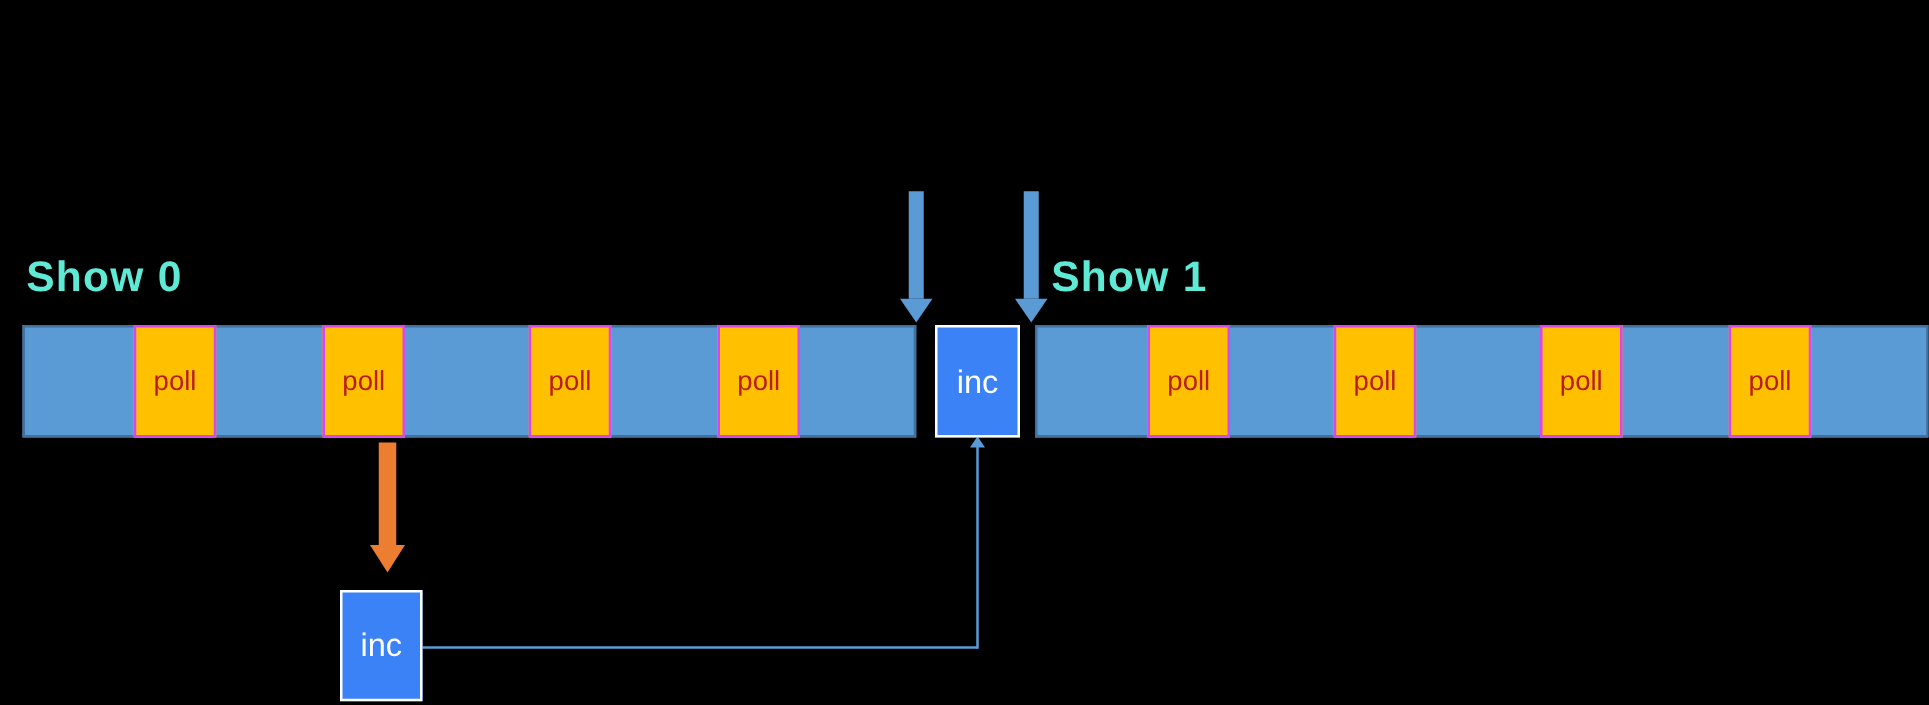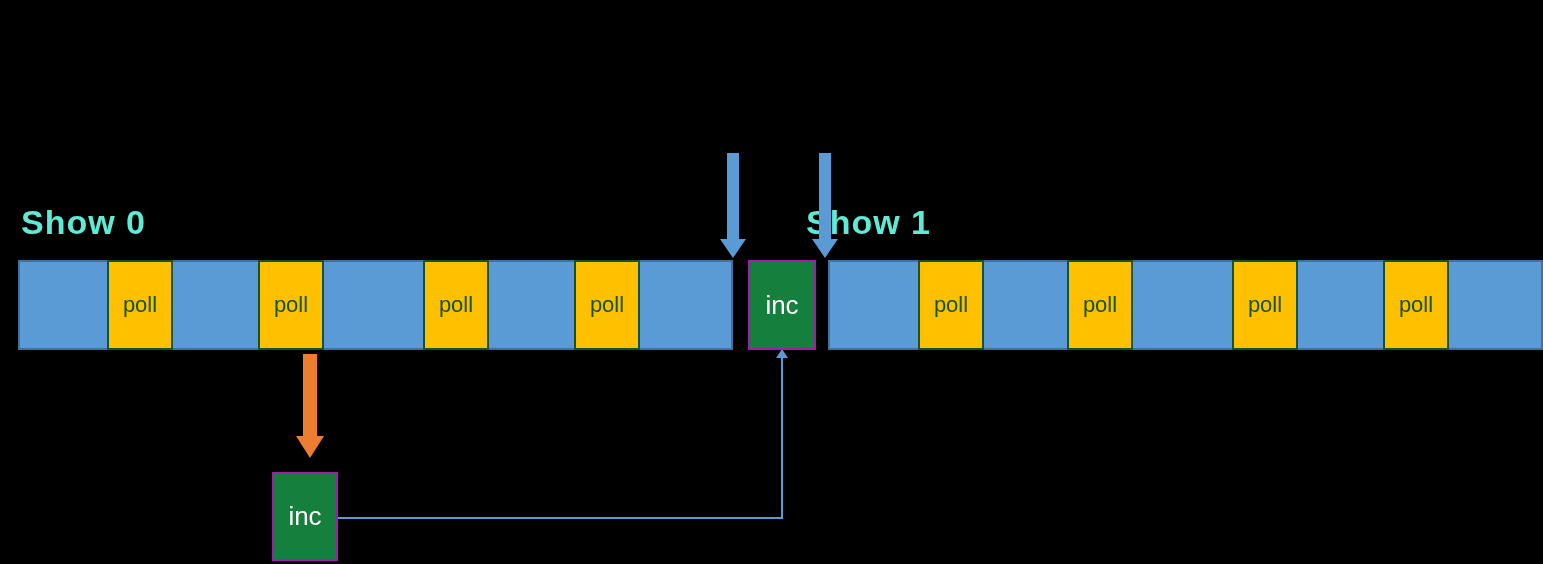--- a/index.html
+++ b/index.html
@@ -22,56 +22,56 @@
     top: 202px;
     height: 40px;
     line-height: 40px;
     font-size: 34px;
     font-weight: bold;
     color: #5eead4;
     letter-spacing: 1px;
     white-space: nowrap;
   }
   #show0-label { left: 21px; }
-  #show1-label { left: 806px; }
+  #show1-label { left: 841px; }
 
   
   .timeline-bar {
     position: absolute;
     top: 260px;
     height: 90px;
     background: #5B9BD5;
     border: 2px solid #41719C;
     box-sizing: border-box;
   }
   #timeline-bar-1 { left: 18px;  width: 715px; }
   #timeline-bar-2 { left: 828px; width: 715px; }
 
   
   .poll-block {
     position: absolute;
     top: 260px;
     height: 90px;
     width: 66px;
     background: #FFC000;
-    border: 2px solid #14532d;
+    border: 2px solid #d946ef;
     box-sizing: border-box;
     display: flex;
     align-items: center;
     justify-content: center;
     font-size: 22px;
-    color: #14532d;
+    color: #b91c1c;
     z-index: 3;
   }
 
   
   .inc-block {
     position: absolute;
-    background: #15803d;
-    border: 2px solid #a21caf;
+    background: #3b82f6;
+    border: 2px solid #ffffff;
     box-sizing: border-box;
     display: flex;
     align-items: center;
     justify-content: center;
     font-size: 26px;
     color: #FFFFFF;
     z-index: 3;
   }
   #inc-inline   { left: 748px; top: 260px; width: 68px; height: 90px; }
   #inc-deferred { left: 272px; top: 472px; width: 66px; height: 89px; }

